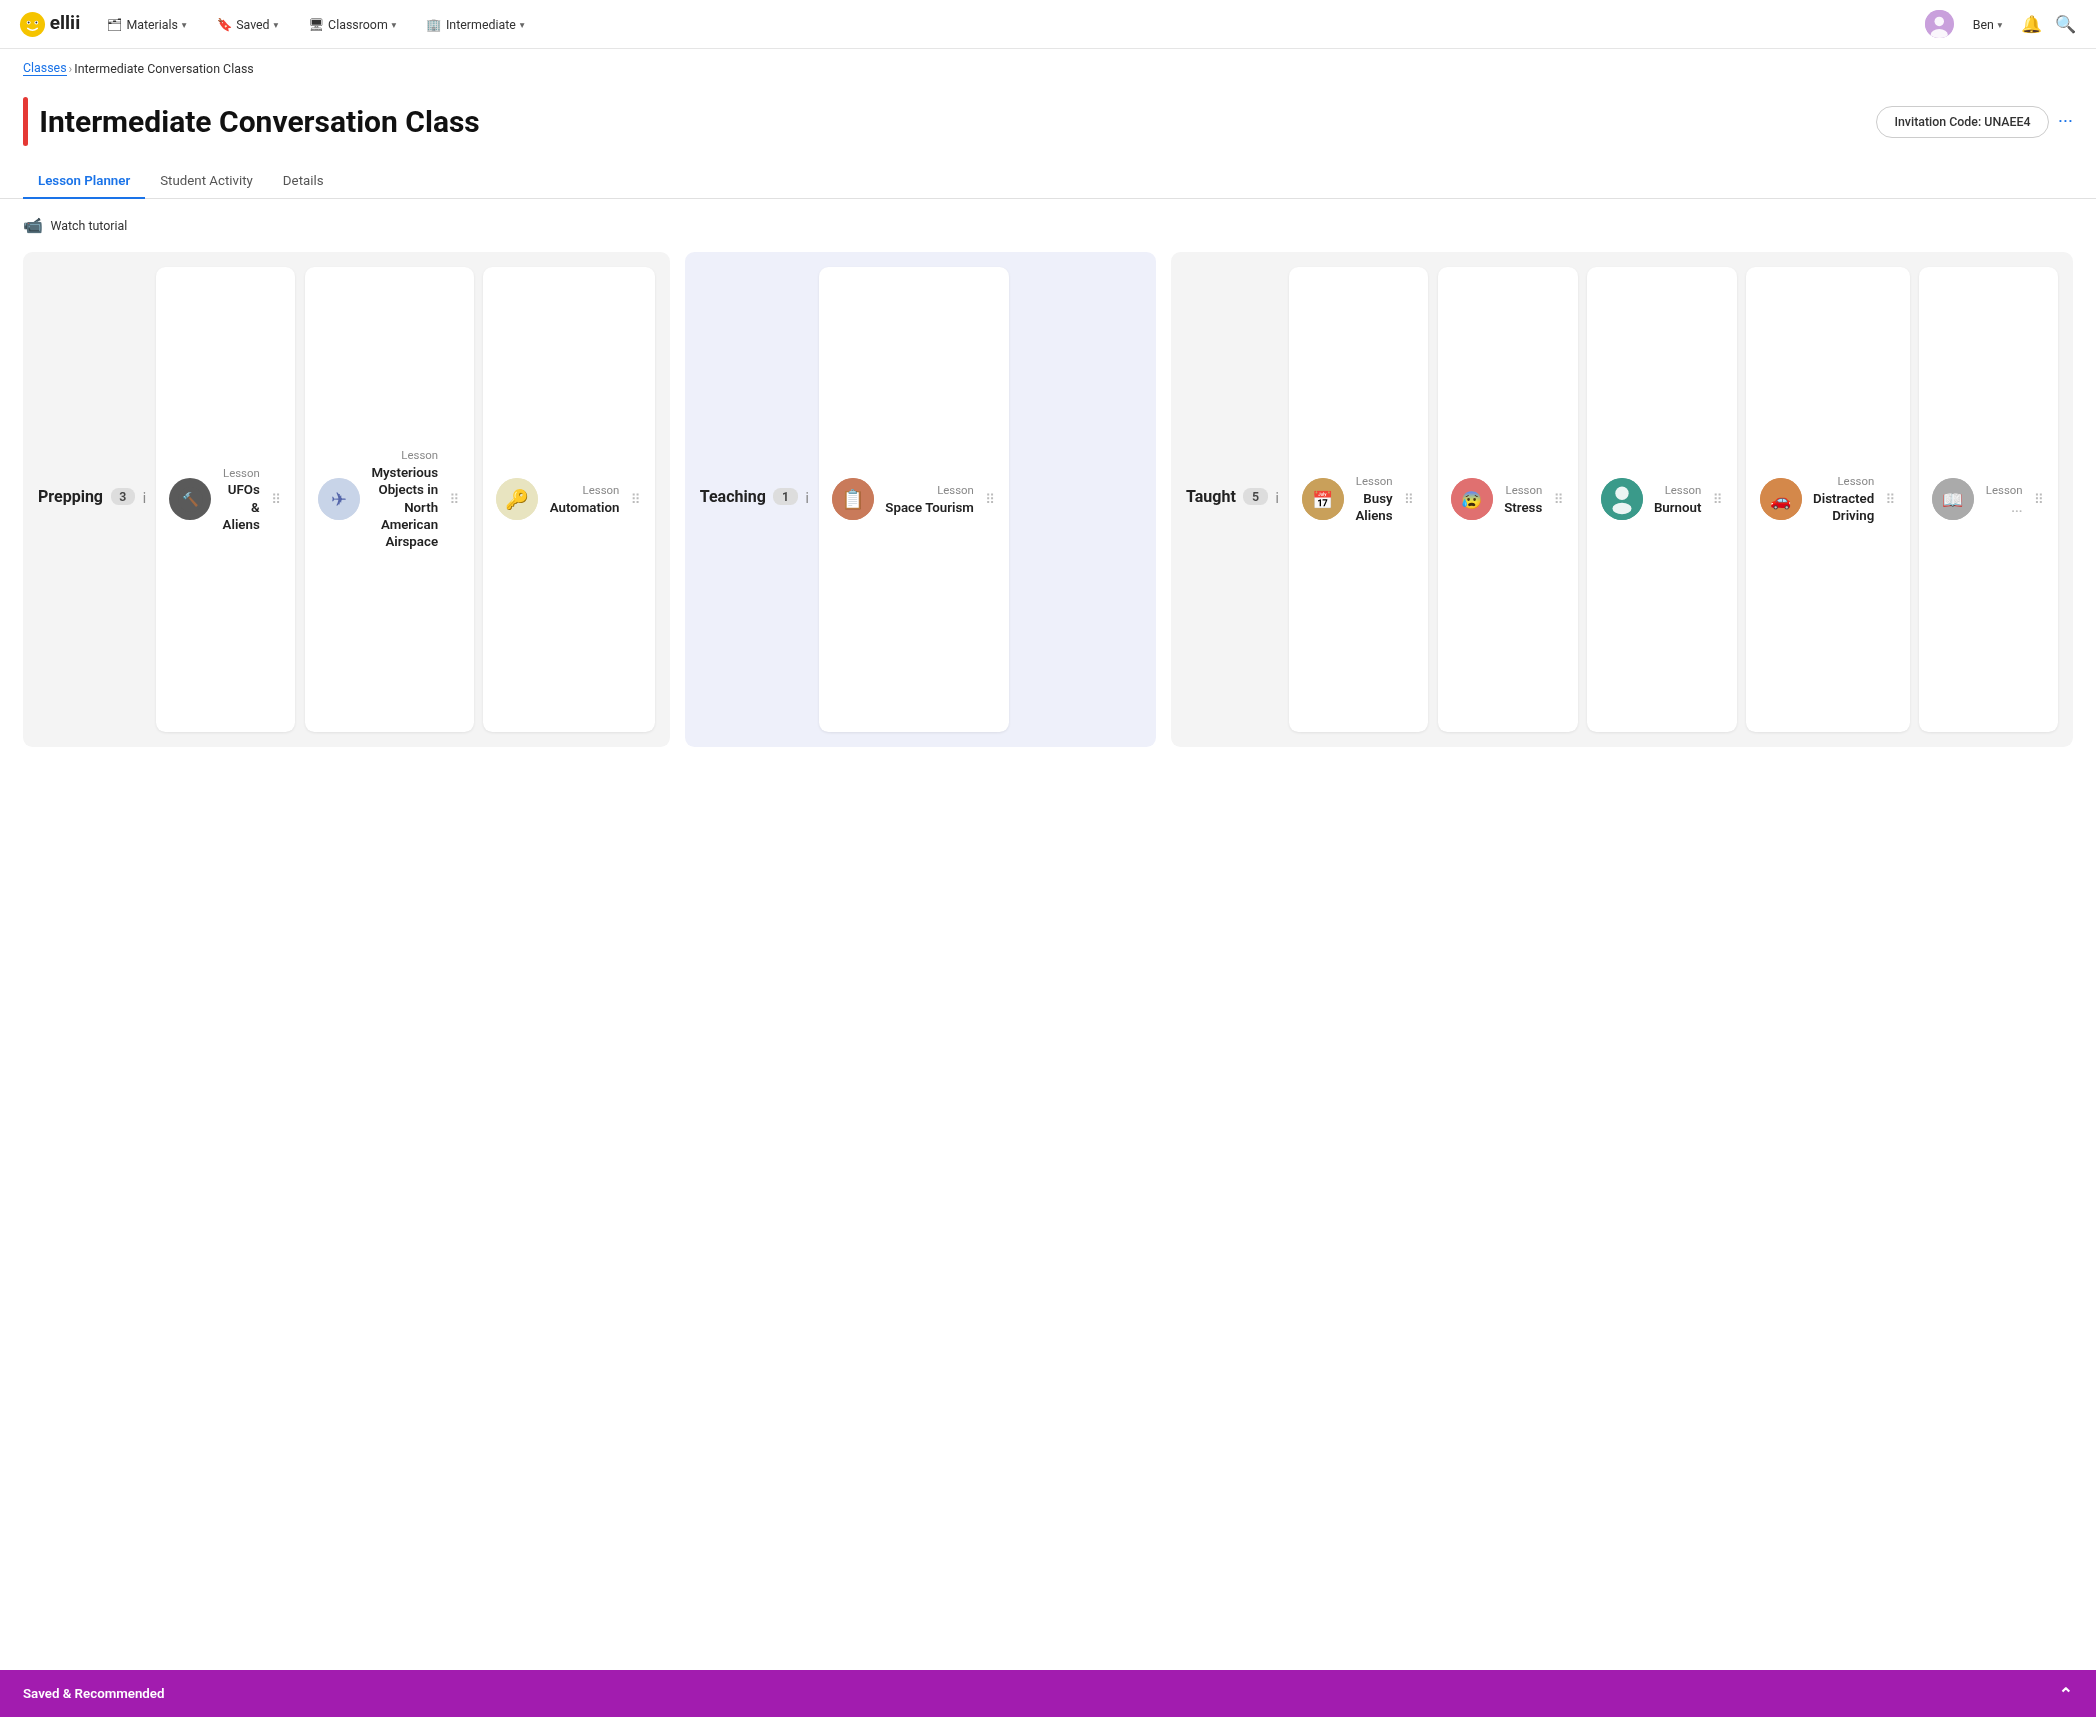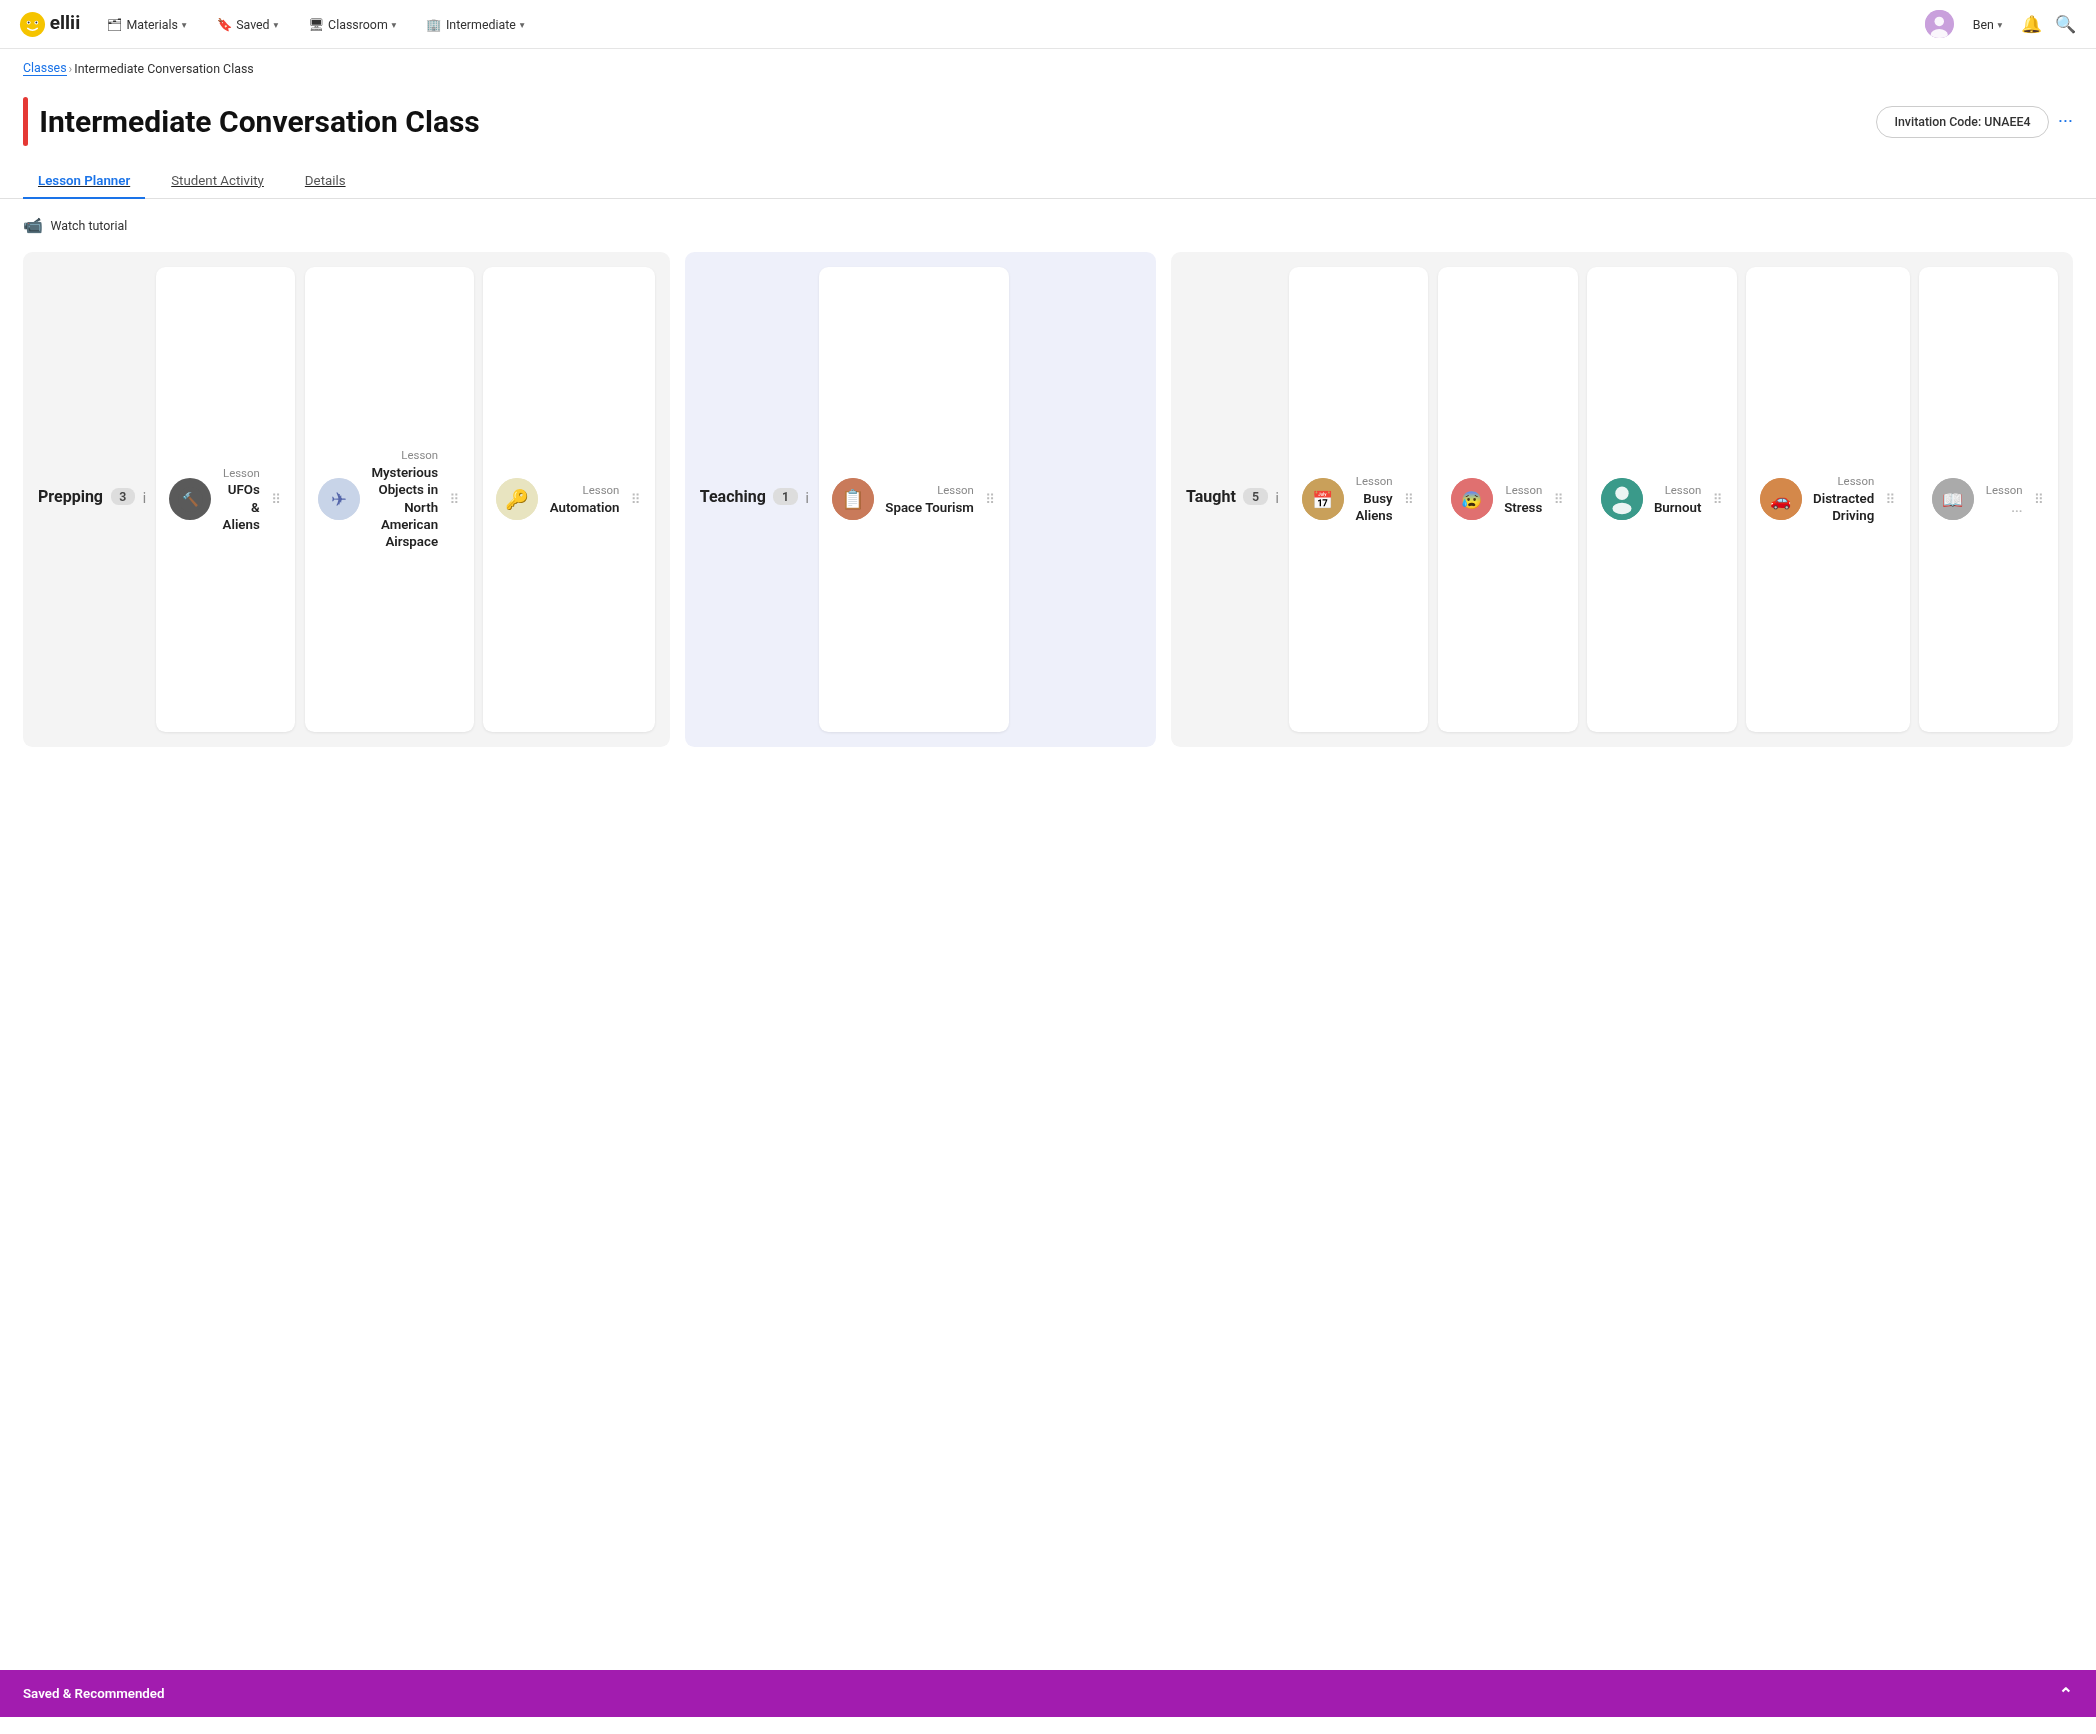--- a/index.html
+++ b/index.html
@@ -34,21 +34,21 @@
     .page-title-bar { width: 4.8px; height: 49px; background: #e53935; border-radius: 2.9px; }
     .page-title { font-size: 30px; font-weight: 700; color: #111; }
     .invitation-wrap { display: flex; align-items: center; gap: 9.5px; }
     .invitation-code {
       border: 1.4px solid #ccc; border-radius: 19px; padding: 7.6px 17px;
       font-size: 12.4px; color: #333; font-weight: 500;
     }
     .more-btn { color: #1a73e8; font-size: 19px; cursor: pointer; }
 
     
-    .tabs { display: flex; gap: 11px; padding: 0 23px; margin-top: 17px; border-bottom: 1.4px solid #e0e0e0; text-decoration: underline; }
+    .tabs { display: flex; gap: 0; padding: 0 23px; margin-top: 17px; border-bottom: 1.4px solid #e0e0e0; }
     .tab {
       padding: 9.5px 15px; font-size: 13.3px; color: #555; cursor: pointer;
       border-bottom: 2.9px solid transparent; margin-bottom: -1.4px;
     }
     .tab.active { color: #1a73e8; border-bottom-color: #1a73e8; font-weight: 600; }
 
     
     .watch-tutorial {
       display: flex; align-items: center; gap: 7.6px; padding: 17px 23px;
       font-size: 12.4px; color: #333; cursor: pointer;

